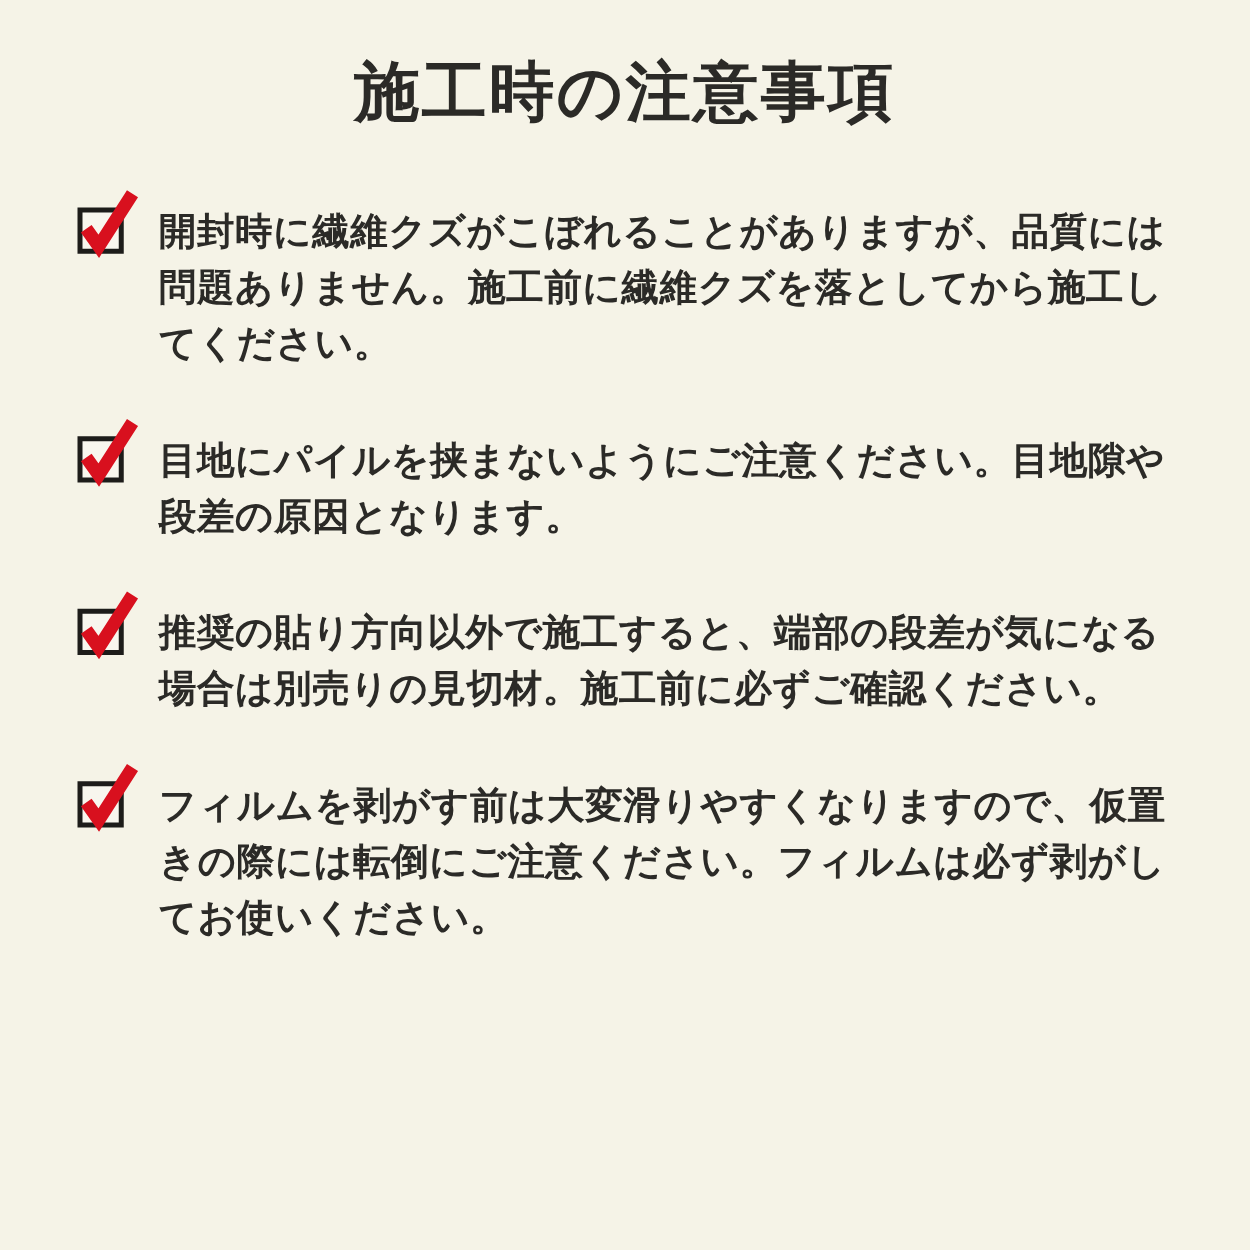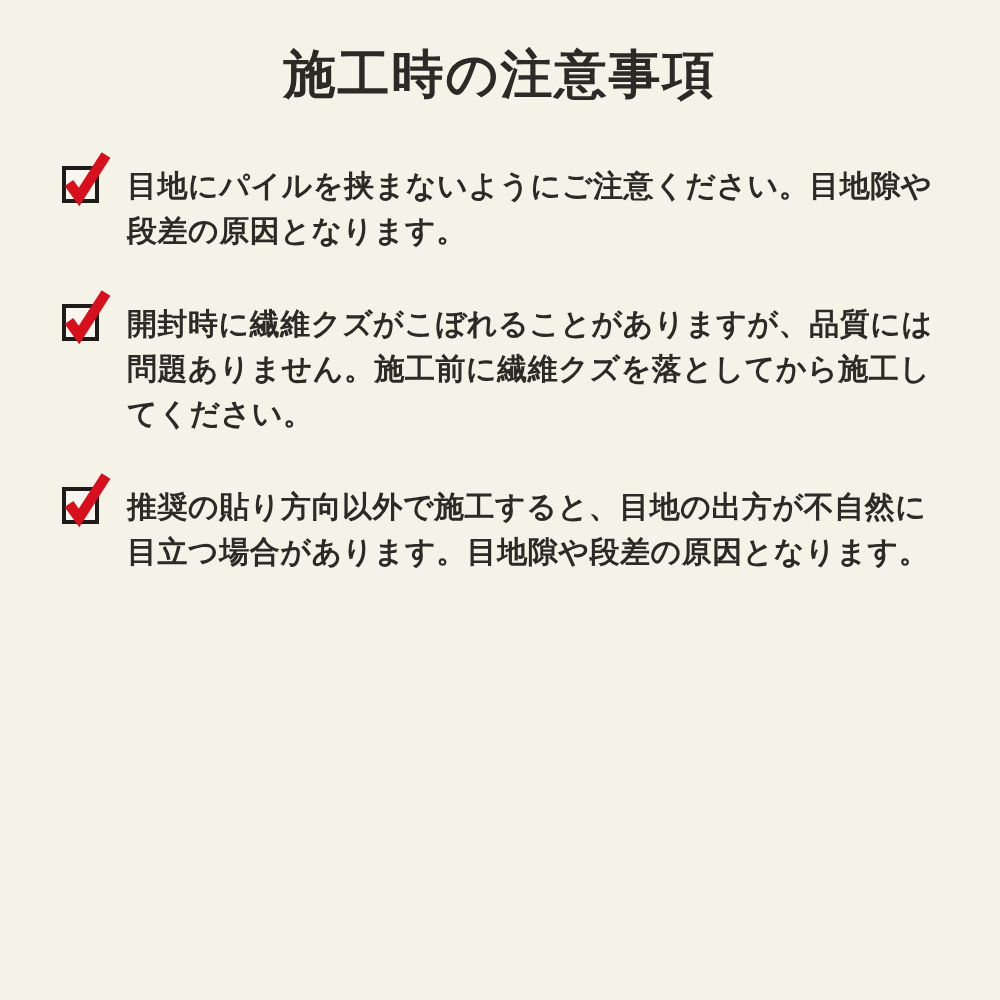--- a/index.html
+++ b/index.html
@@ -76,35 +76,42 @@
 
   <h1 class="page-title">施工時の注意事項</h1>
 
   <ul class="checklist">
 
     <li class="check-item">
       <svg class="check-icon" viewBox="0 0 46 52" xmlns="http://www.w3.org/2000/svg" aria-hidden="true">
         <rect class="check-box-rect" x="2" y="16" width="33" height="33"></rect>
         <polyline class="check-mark" points="7,31 17,45 44,3"></polyline>
       </svg>
+      <div class="check-text">開封時に繊維クズがこぼれることがありますが、品質には問題ありません。施工前に繊維クズを落としてから施工してください。</div>
+    </li>
+
+    <li class="check-item">
+      <svg class="check-icon" viewBox="0 0 46 52" xmlns="http://www.w3.org/2000/svg" aria-hidden="true">
+        <rect class="check-box-rect" x="2" y="16" width="33" height="33"></rect>
+        <polyline class="check-mark" points="7,31 17,45 44,3"></polyline>
+      </svg>
       <div class="check-text">目地にパイルを挟まないようにご注意ください。目地隙や段差の原因となります。</div>
     </li>
 
     <li class="check-item">
       <svg class="check-icon" viewBox="0 0 46 52" xmlns="http://www.w3.org/2000/svg" aria-hidden="true">
         <rect class="check-box-rect" x="2" y="16" width="33" height="33"></rect>
         <polyline class="check-mark" points="7,31 17,45 44,3"></polyline>
       </svg>
-      <div class="check-text">開封時に繊維クズがこぼれることがありますが、品質には問題ありません。施工前に繊維クズを落としてから施工してください。</div>
+      <div class="check-text">推奨の貼り方向以外で施工すると、端部の段差が気になる場合は別売りの見切材。施工前に必ずご確認ください。</div>
     </li>
+
 
     <li class="check-item">
       <svg class="check-icon" viewBox="0 0 46 52" xmlns="http://www.w3.org/2000/svg" aria-hidden="true">
         <rect class="check-box-rect" x="2" y="16" width="33" height="33"></rect>
         <polyline class="check-mark" points="7,31 17,45 44,3"></polyline>
       </svg>
-      <div class="check-text">推奨の貼り方向以外で施工すると、目地の出方が不自然に目立つ場合があります。目地隙や段差の原因となります。</div>
+      <div class="check-text">フィルムを剥がす前は大変滑りやすくなりますので、仮置きの際には転倒にご注意ください。フィルムは必ず剥がしてお使いください。</div>
     </li>
-
-
 
   </ul>
 </div>
 
 </body></html>

